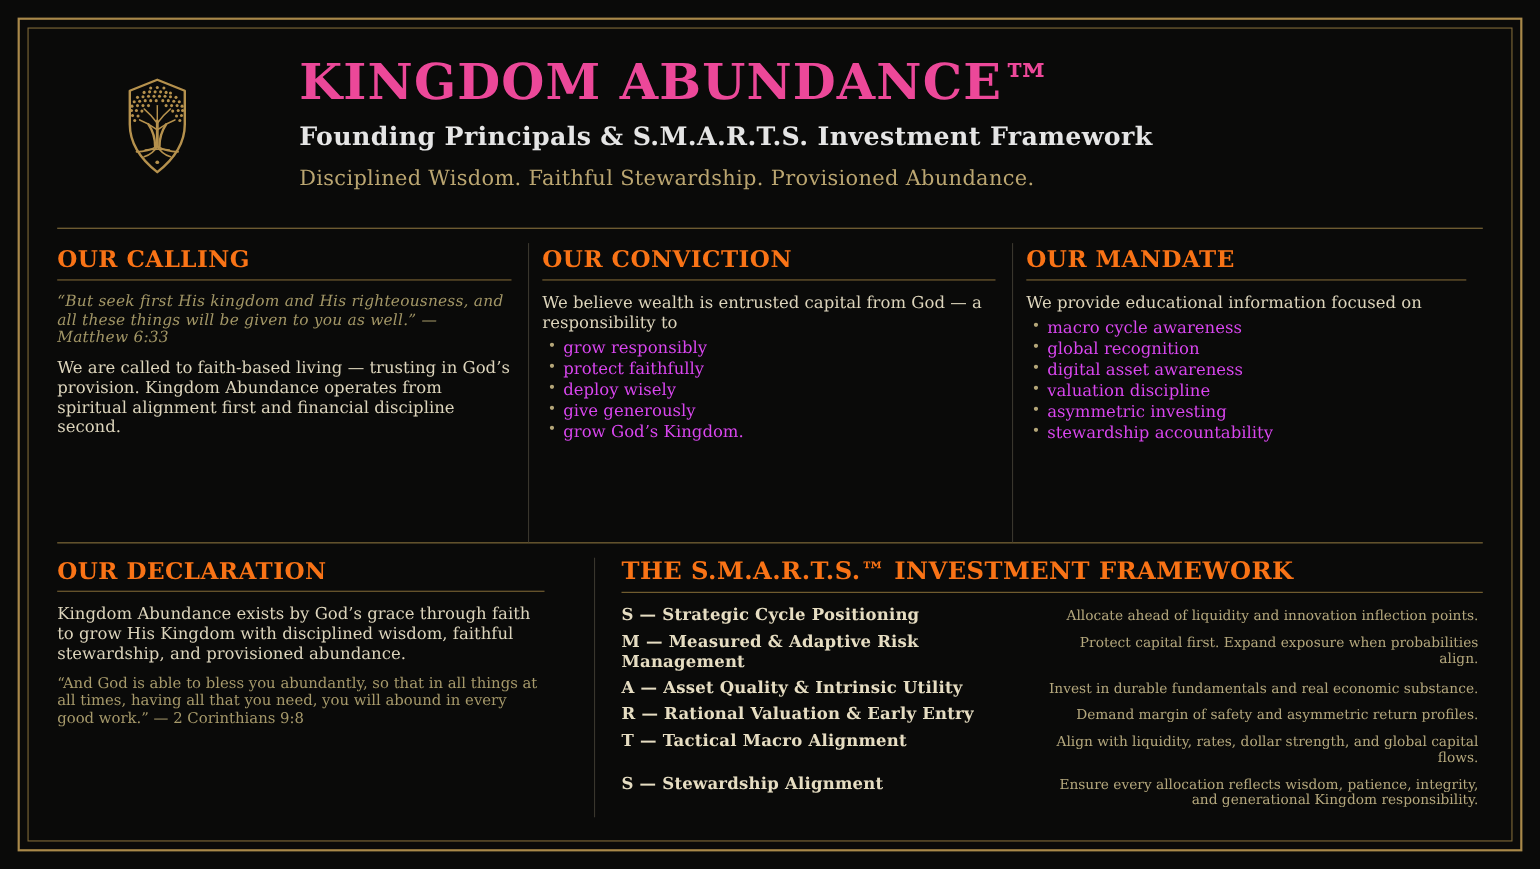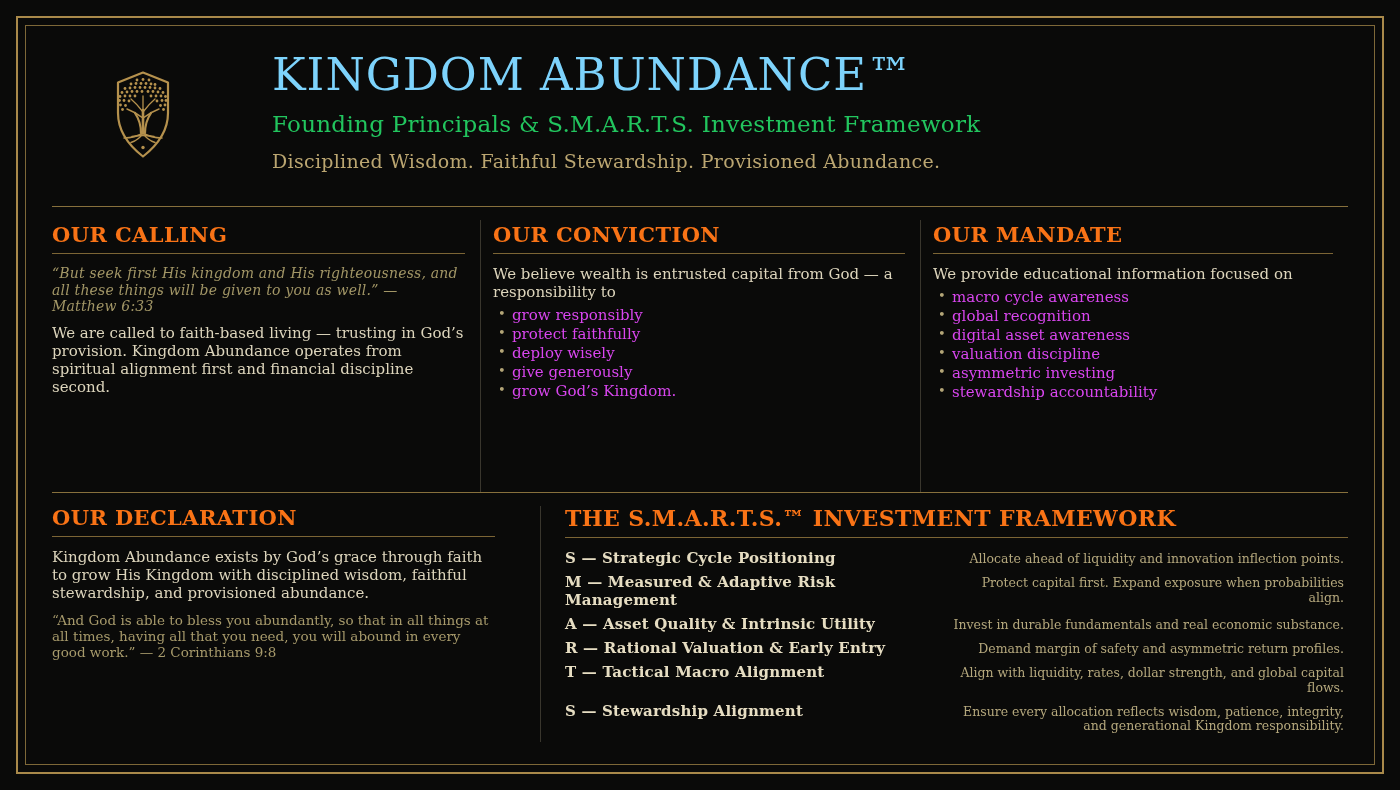--- a/index.html
+++ b/index.html
@@ -22,24 +22,24 @@
   }
   .content {
     position:absolute; inset:27px;
     padding:0 25px;
   }
   
   header { display:flex; align-items:flex-start; margin-top:25px; }
   .logo { margin-left:55px; margin-top:16px; width:72px; height:94px; flex:0 0 auto; }
   .titles { margin-left:93px; }
   h1 {
-    font-size:45px; font-weight:normal; color:#7dd3fc;
+    font-size:45px; font-weight:bold; color:#ec4899;
     letter-spacing:1px; line-height:1.0;
   }
-  .subtitle { margin-top:14px; font-size:23px; color:#22c55e; letter-spacing:0.3px; }
+  .subtitle { margin-top:14px; font-size:23px; color:#e5e5e5; letter-spacing:0.3px;font-weight:bold; }
   .tagline  { margin-top:13px; font-size:19px; color:#bba671; letter-spacing:0.3px; }
   
   .rule { border-top:1px solid #87703c; }
   .rule-header { margin-top:34px; }
   .rule-mid { margin-top:0; }
   
   h2 {
     font-size:21px; font-weight:bold; color:#f97316;
     letter-spacing:0.4px;
     border-bottom:1px solid #7c6535;

